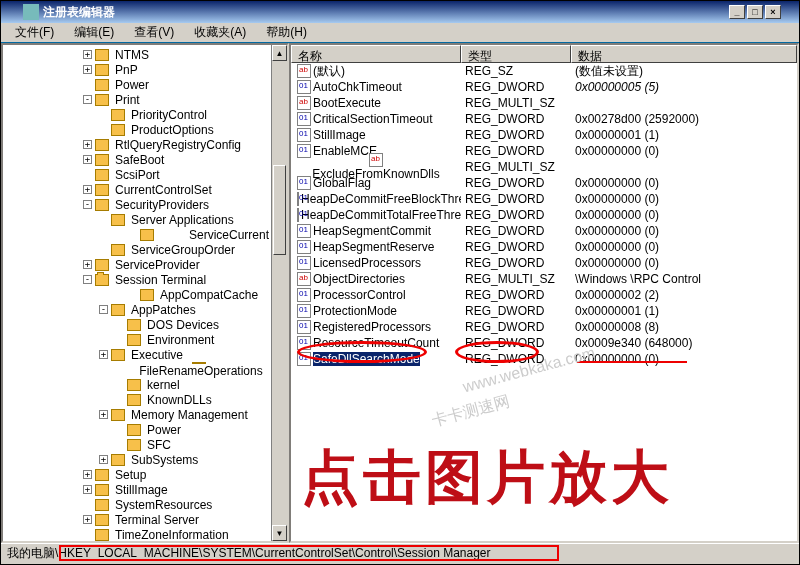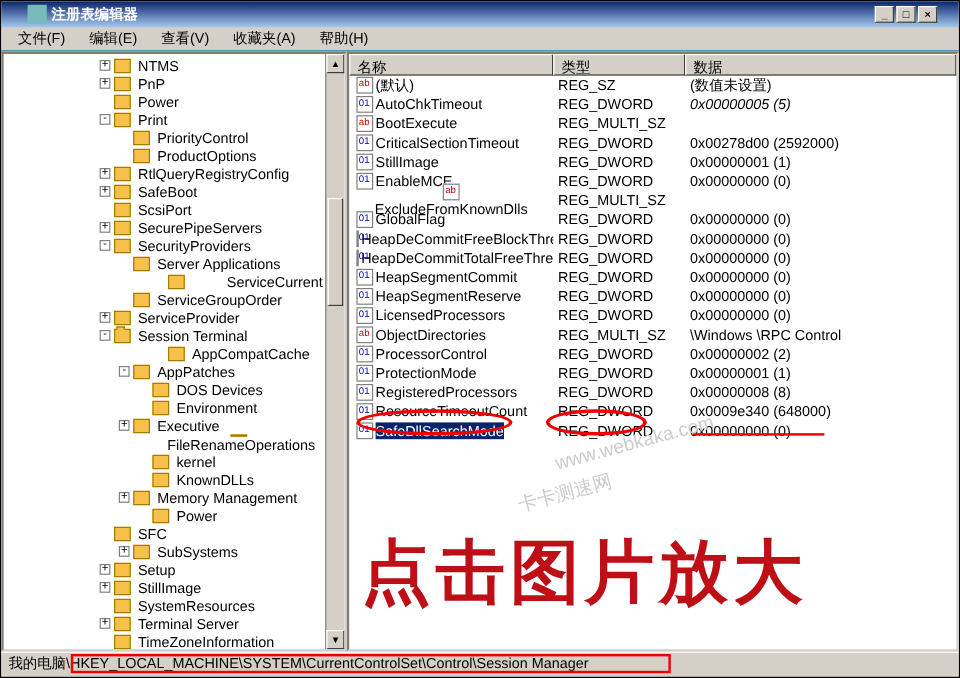--- a/index.html
+++ b/index.html
@@ -103,21 +103,21 @@
           <span class="tree-label">SafeBoot</span>
         </div>
         <div class="tree-row" style="padding-left: 80px;">
           <span class="expander none"></span>
           <span class="folder"></span>
           <span class="tree-label">ScsiPort</span>
         </div>
         <div class="tree-row" style="padding-left: 80px;">
           <span class="expander">+</span>
           <span class="folder"></span>
-          <span class="tree-label">SecurePipeServers</span>
+          <span class="tree-label">CurrentControlSet</span>
         </div>
         <div class="tree-row" style="padding-left: 80px;">
           <span class="expander">-</span>
           <span class="folder"></span>
           <span class="tree-label">SecurityProviders</span>
         </div>
         <div class="tree-row" style="padding-left: 96px;">
           <span class="expander none"></span>
           <span class="folder"></span>
           <span class="tree-label">Server Applications</span>
@@ -185,21 +185,21 @@
         <div class="tree-row" style="padding-left: 96px;">
           <span class="expander">+</span>
           <span class="folder"></span>
           <span class="tree-label">Memory Management</span>
         </div>
         <div class="tree-row" style="padding-left: 112px;">
           <span class="expander none"></span>
           <span class="folder"></span>
           <span class="tree-label">Power</span>
         </div>
-        <div class="tree-row" style="padding-left: 80px;">
+        <div class="tree-row" style="padding-left: 112px;">
           <span class="expander none"></span>
           <span class="folder"></span>
           <span class="tree-label">SFC</span>
         </div>
         <div class="tree-row" style="padding-left: 96px;">
           <span class="expander">+</span>
           <span class="folder"></span>
           <span class="tree-label">SubSystems</span>
         </div>
         <div class="tree-row" style="padding-left: 80px;">

